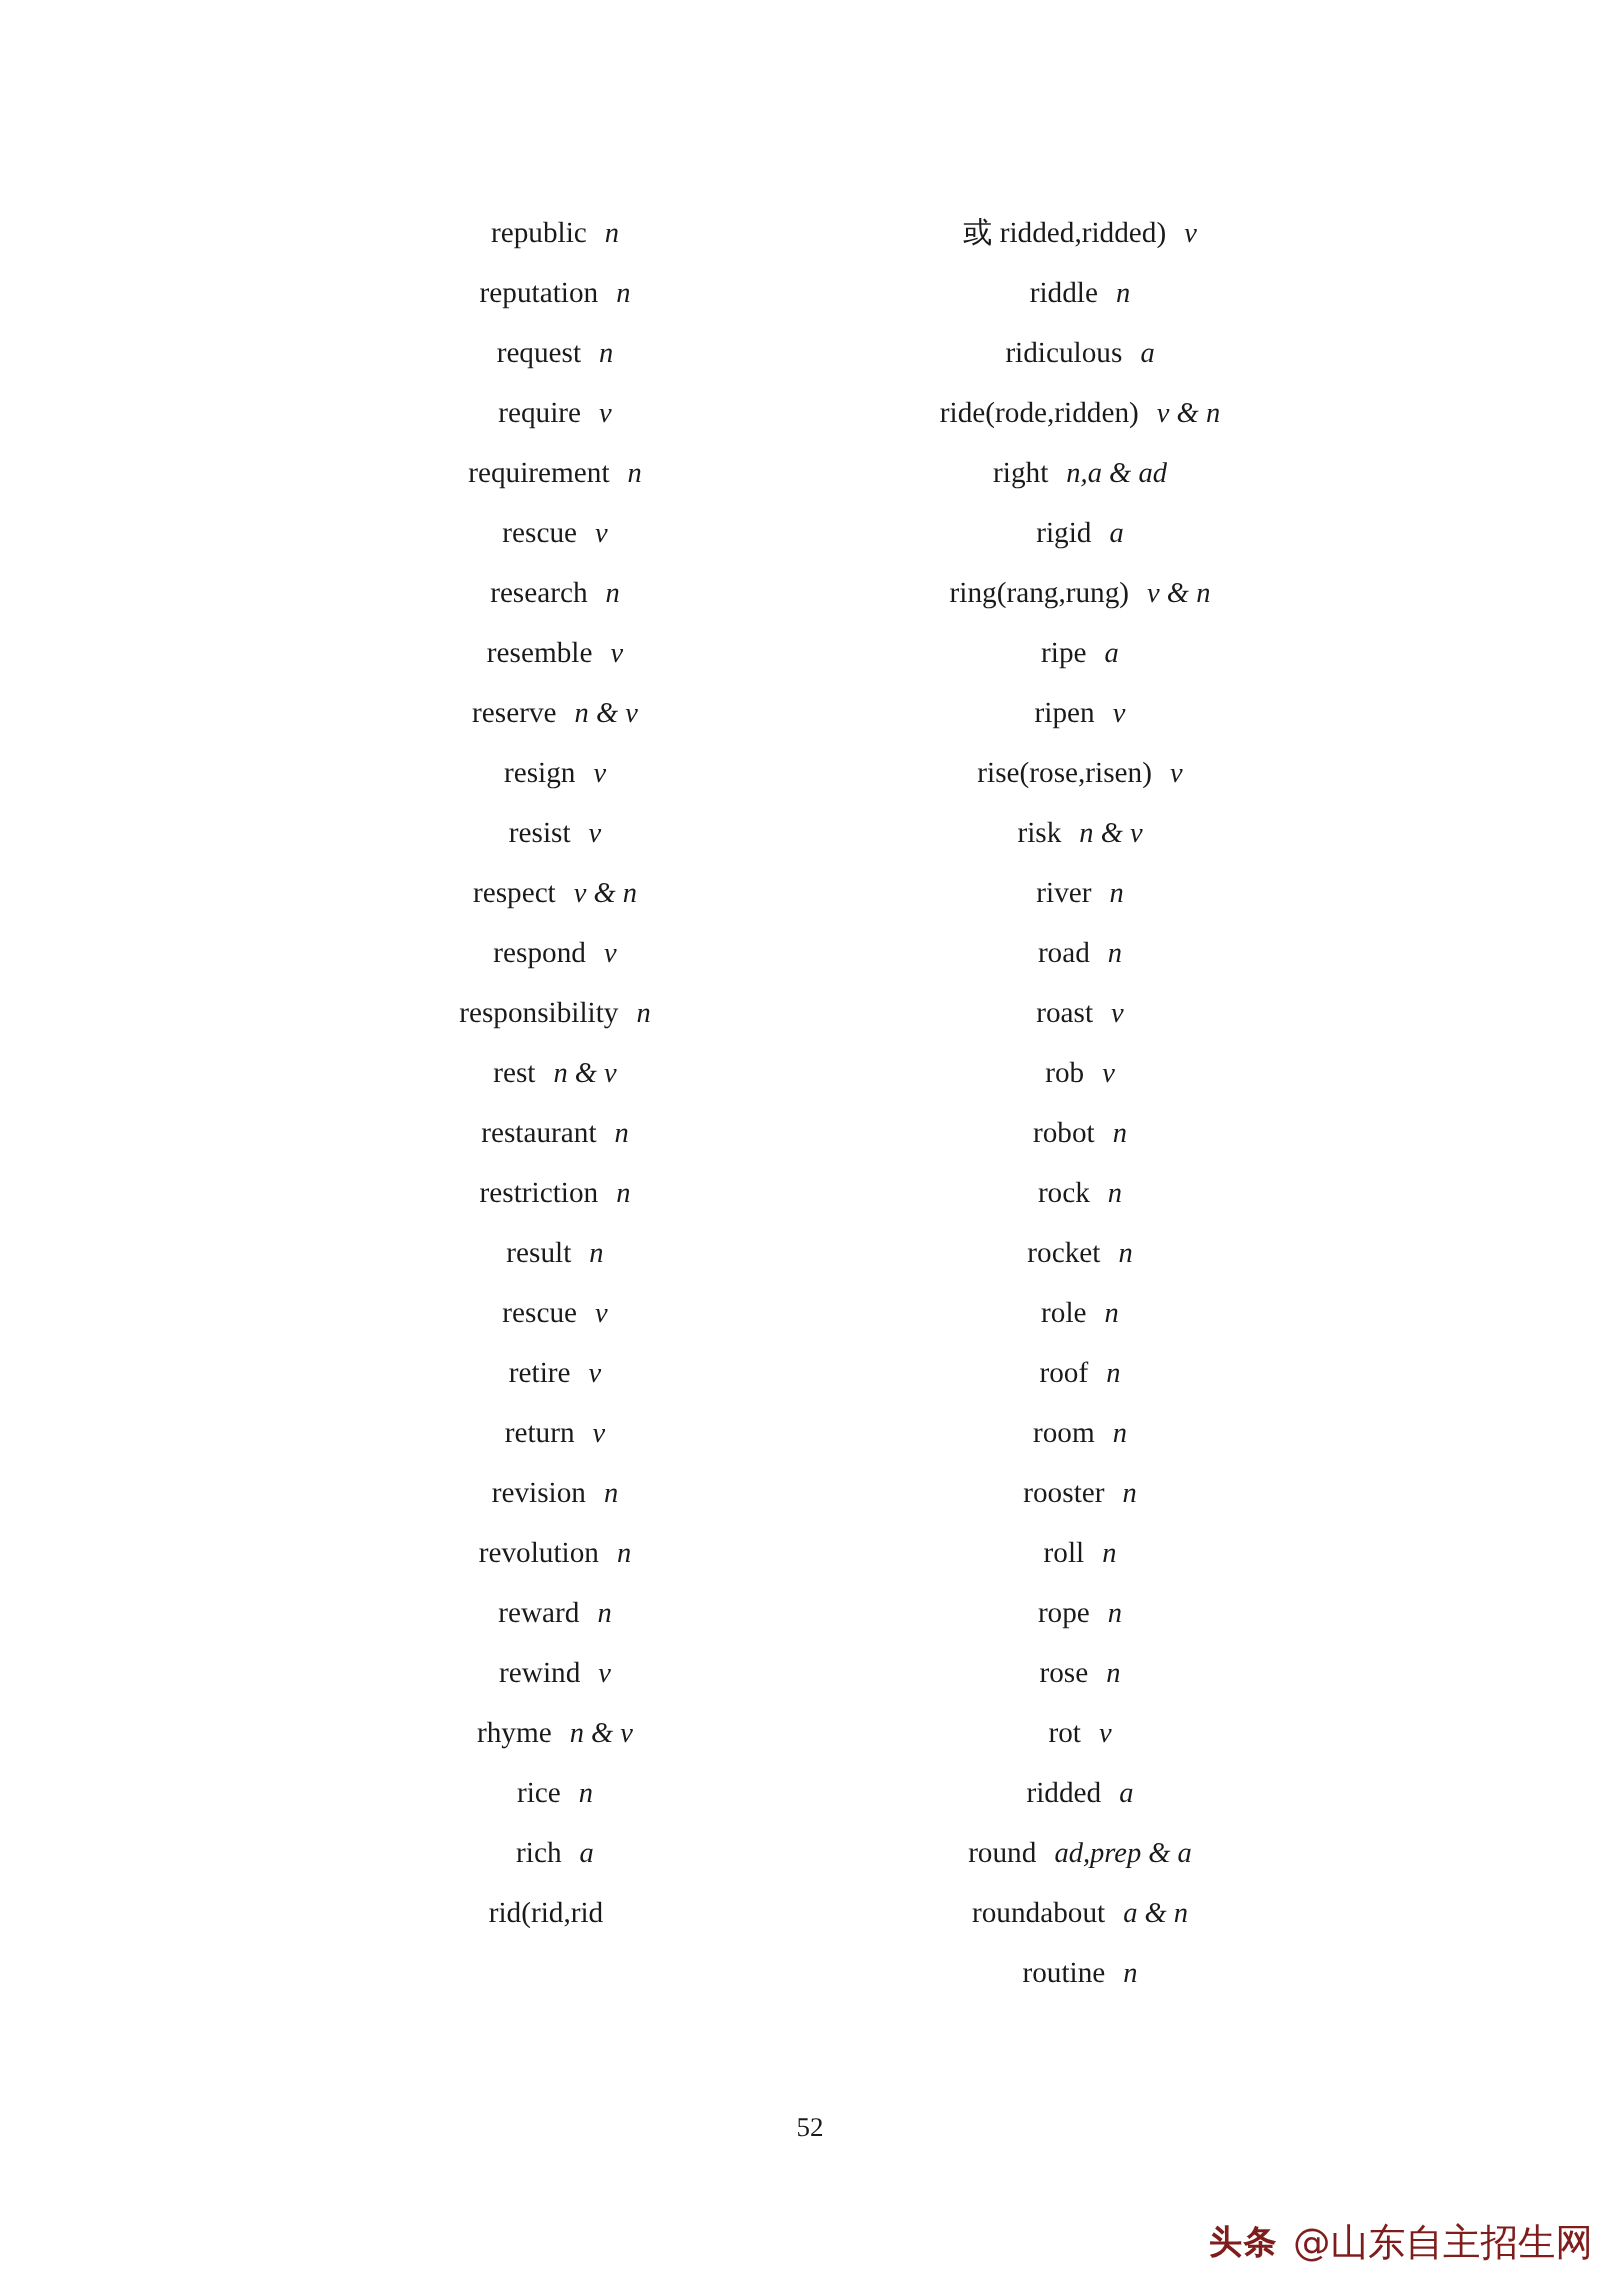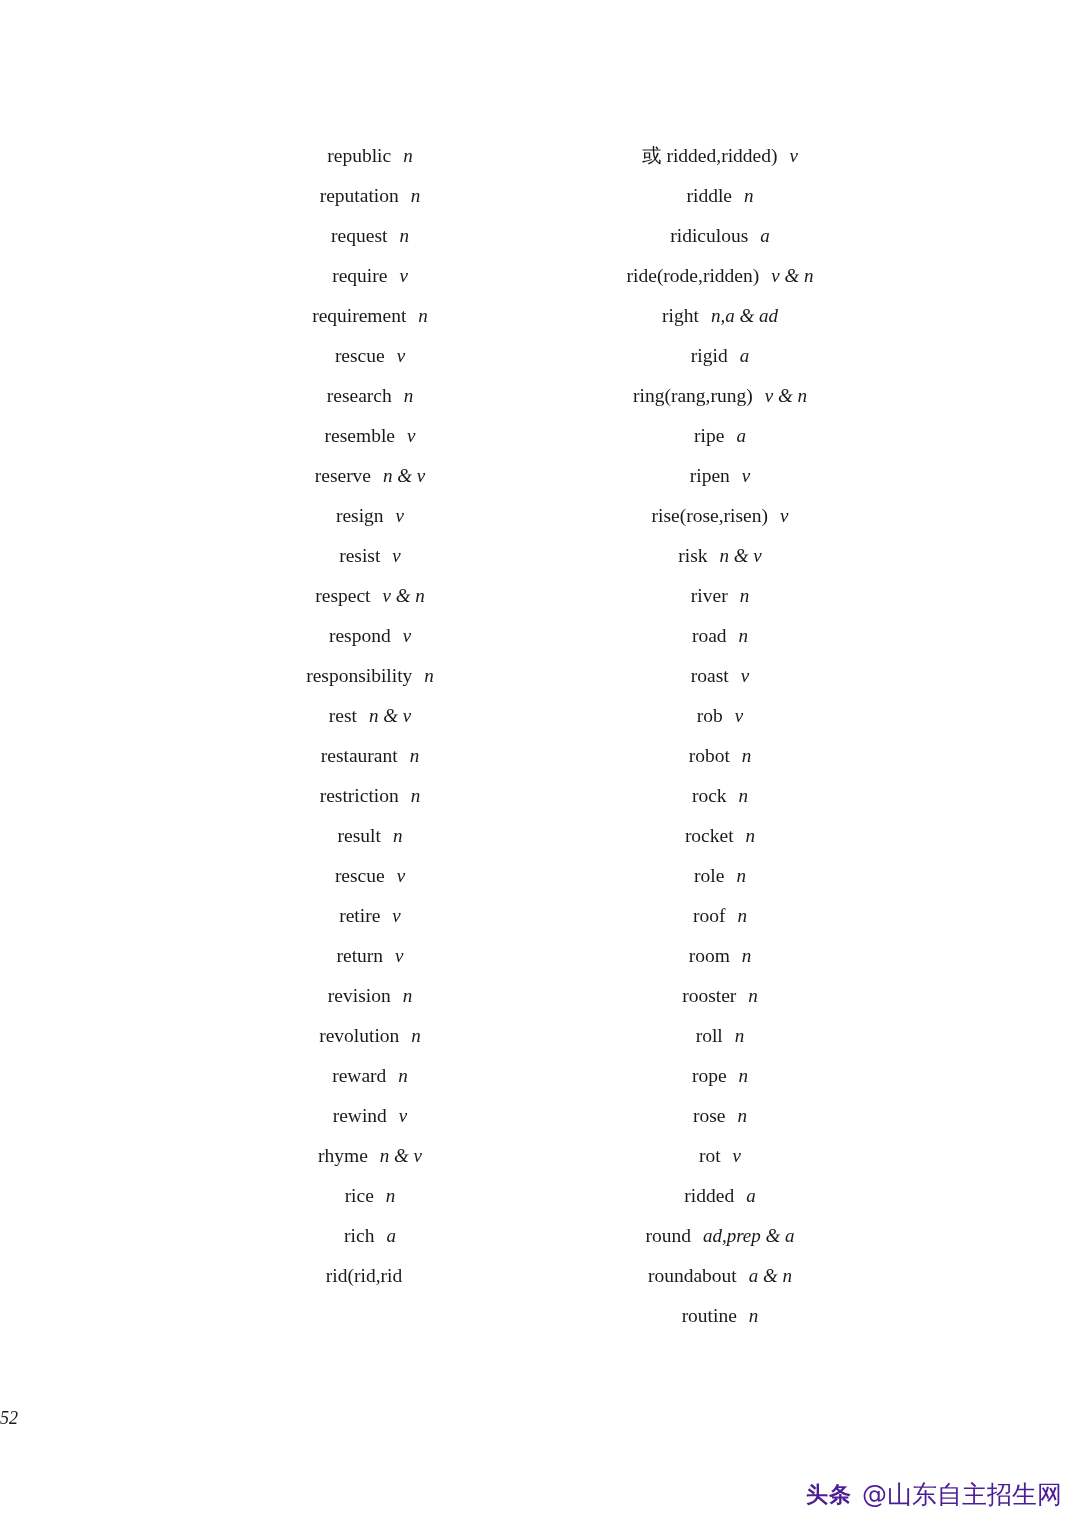--- a/index.html
+++ b/index.html
@@ -41,35 +41,34 @@
   .pos {
     font-style: italic;
     margin-left: 12px;
     font-size: 19px;
   }
   .pagenum {
     position: absolute;
     left: 0;
     right: 0;
     top: 1408px;
-    text-align: left;
+    text-align: center;
     font-size: 18px;
     font-family: "Liberation Serif", serif;
     color: #1a1a1a;
-    font-style: italic;
   }
   .watermark {
     position: absolute;
     right: 18px;
     bottom: 16px;
     display: flex;
     align-items: center;
     gap: 10px;
     font-family: "DejaVu Sans", sans-serif;
-    color: #4c1d95;
+    color: #7f1d1d;
     justify-content: space-between;
   }
   .watermark .wm-logo {
     font-size: 22px;
     font-weight: bold;
     letter-spacing: 1px;
   }
   .watermark .wm-text {
     font-size: 25px;
     font-weight: normal;

